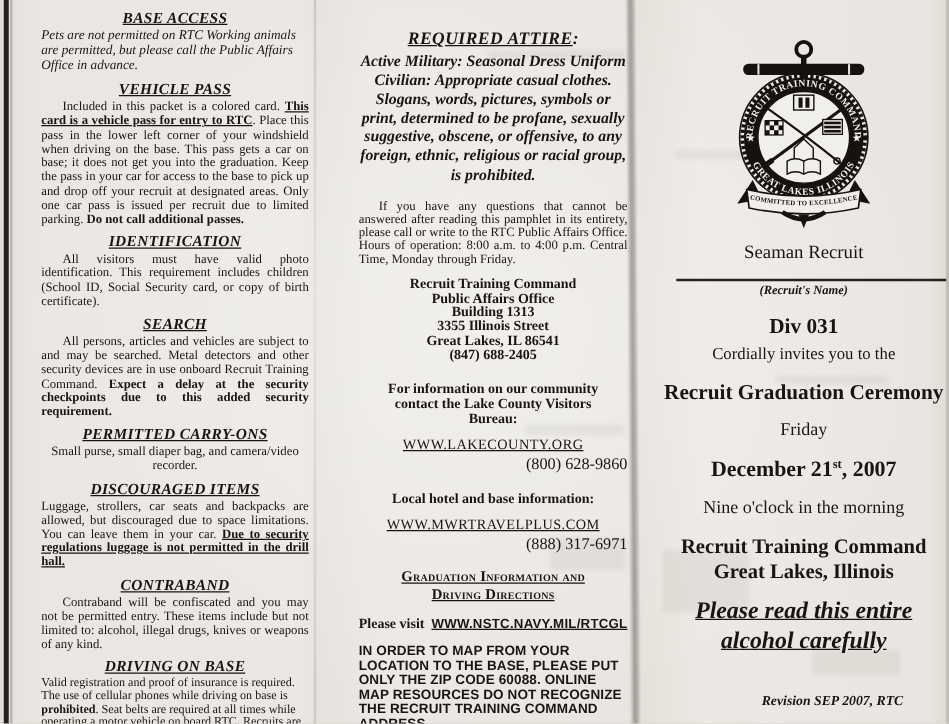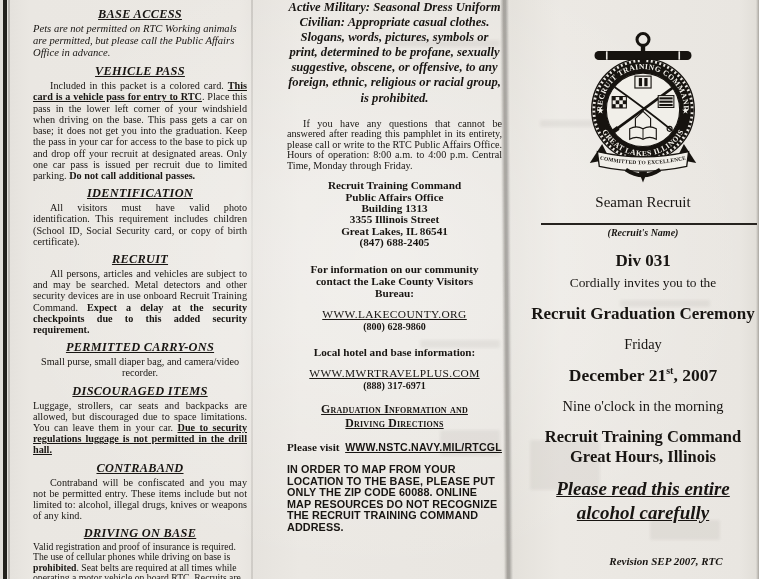--- a/index.html
+++ b/index.html
@@ -36,21 +36,21 @@
   .b{font-weight:bold;}
   .bu{font-weight:bold;text-decoration:underline;}
   
   .attire-h{font-size:14px;font-weight:bold;font-style:italic;text-align:center;margin:24px 0 2px;}
   .attire-h .main{text-decoration:underline;letter-spacing:.4px;}
   .attire-line{font-size:12.6px;line-height:15.1px;font-weight:bold;font-style:italic;text-align:center;margin:0;}
   .qpara{font-size:10.2px;line-height:10.5px;text-align:justify;text-indent:16px;margin:13px 0 0;}
   .addr{font-size:11.2px;line-height:11.4px;font-weight:bold;text-align:center;margin:9px 0 0;}
   .c-label{font-size:11.2px;line-height:12.2px;font-weight:bold;text-align:center;margin:14px 18px 0;}
   .url{font-size:11.4px;text-align:center;text-decoration:underline;letter-spacing:.4px;margin:9px 16px 0;}
-  .phone{font-size:10px;font-weight:bold;text-align:center;margin:1px 0 0;}
+  .phone{font-size:13px;font-weight:normal;text-align:right;margin:1px 0 0;}
   .grad-h{font-size:11.8px;font-weight:bold;font-variant:small-caps;text-decoration:underline;
     text-align:center;margin:12px 28px 0;line-height:13.5px;letter-spacing:.2px;}
   .visit{font-size:11.2px;font-weight:bold;text-align:center;margin:11px 0 0;}
   .visit .url-s{font-family:"Liberation Sans",sans-serif;font-size:10.6px;text-decoration:underline;font-weight:bold;letter-spacing:.2px;}
   .mapnote{font-family:"Liberation Sans",sans-serif;font-size:10.8px;line-height:11.5px;font-weight:bold;
     text-align:left;margin:11px 0 0;letter-spacing:.1px;}
   
   .emblem{display:block;margin:28px auto 0;width:114px;height:158px;}
   .rank{font-size:15px;margin:8px 0 0;}
   .rule{border:0;border-top:2px solid #26231f;width:216px;margin:12px 0 0 14px;}
@@ -96,37 +96,38 @@
   <section class="col col-left">
     <h2 class="sec">BASE ACCESS</h2>
     <p class="intro">Pets are not permitted on RTC Working animals are permitted, but please call the Public Affairs Office in advance.</p>
 
     <h2 class="sec">VEHICLE PASS</h2>
     <p class="bodyp indent"><span>Included in this packet is a colored card.  </span><span class="bu">This card is a vehicle pass for entry to RTC</span><span>.  Place this pass in the lower left corner of your windshield when driving on the base.  This pass gets a car on base; it does not get you into the graduation.  Keep the pass in your car for access to the base to pick up and drop off your recruit at designated areas.  Only one car pass is issued per recruit due to limited parking.  </span><span class="b">Do not call additional passes.</span></p>
 
     <h2 class="sec">IDENTIFICATION</h2>
     <p class="bodyp indent">All visitors must have valid photo identification.  This requirement includes children (School ID, Social Security card, or copy of birth certificate).</p>
 
-    <h2 class="sec">RECRUIT</h2>
+    <h2 class="sec">SEARCH</h2>
     <p class="bodyp indent"><span>All persons, articles and vehicles are subject to and may be searched.  Metal detectors and other security devices are in use onboard Recruit Training Command.  </span><span class="b">Expect a delay at the security checkpoints due to this added security requirement.</span></p>
 
     <h2 class="sec">PERMITTED CARRY-ONS</h2>
     <p class="bodyp center-line">Small purse, small diaper bag, and camera/video recorder.</p>
 
     <h2 class="sec">DISCOURAGED ITEMS</h2>
     <p class="bodyp"><span>Luggage, strollers, car seats and backpacks are allowed, but discouraged due to space limitations.  You can leave them in your car.  </span><span class="bu">Due to security regulations luggage is not permitted in the drill hall.</span></p>
 
     <h2 class="sec">CONTRABAND</h2>
     <p class="bodyp indent">Contraband will be confiscated and you may not be permitted entry.  These items include but not limited to: alcohol, illegal drugs, knives or weapons of any kind.</p>
 
     <h2 class="sec">DRIVING ON BASE</h2>
     <p class="bodyp driving"><span>Valid registration and proof of insurance is required. The use of cellular phones while driving on base is </span><span class="b">prohibited</span><span>.  Seat belts are required at all times while operating a motor vehicle on board RTC.  Recruits are </span></p>
   </section>
 
   <section class="col col-mid">
+    <h2 class="attire-h"><span class="main">REQUIRED ATTIRE</span><span>:</span></h2>
     <p class="attire-line">Active Military: Seasonal Dress Uniform</p>
     <p class="attire-line">Civilian: Appropriate casual clothes.</p>
     <p class="attire-line">Slogans, words, pictures, symbols or print, determined to be profane, sexually suggestive, obscene, or offensive, to any foreign, ethnic, religious or racial group, is prohibited.</p>
 
     <p class="qpara">If you have any questions that cannot be answered after reading this pamphlet in its entirety, please call or write to the RTC Public Affairs Office.  Hours of operation:  8:00 a.m. to 4:00 p.m. Central Time, Monday through Friday.</p>
 
     <div class="addr">
       <div>Recruit Training Command</div>
       <div>Public Affairs Office</div>
       <div>Building 1313</div>
@@ -210,18 +211,18 @@
 
     <p class="rank">Seaman Recruit</p>
     <hr class="rule">
     <p class="name-cap">(Recruit's Name)</p>
     <p class="divno">Div 031</p>
     <p class="invite">Cordially invites you to the</p>
     <p class="cer">Recruit Graduation Ceremony</p>
     <p class="day">Friday</p>
     <p class="datep"><span>December 21</span><sup>st</sup><span>, 2007</span></p>
     <p class="timep">Nine o'clock in the morning</p>
-    <p class="loc"><span>Recruit Training Command</span><br><span>Great Hours, Illinois</span></p>
+    <p class="loc"><span>Recruit Training Command</span><br><span>Great Lakes, Illinois</span></p>
     <p class="note"><span>Please read this entire</span><br><span>alcohol carefully</span></p>
   </section>
 
   <div class="rev">Revision SEP 2007, RTC</div>
 </div>
 
 </body></html>

